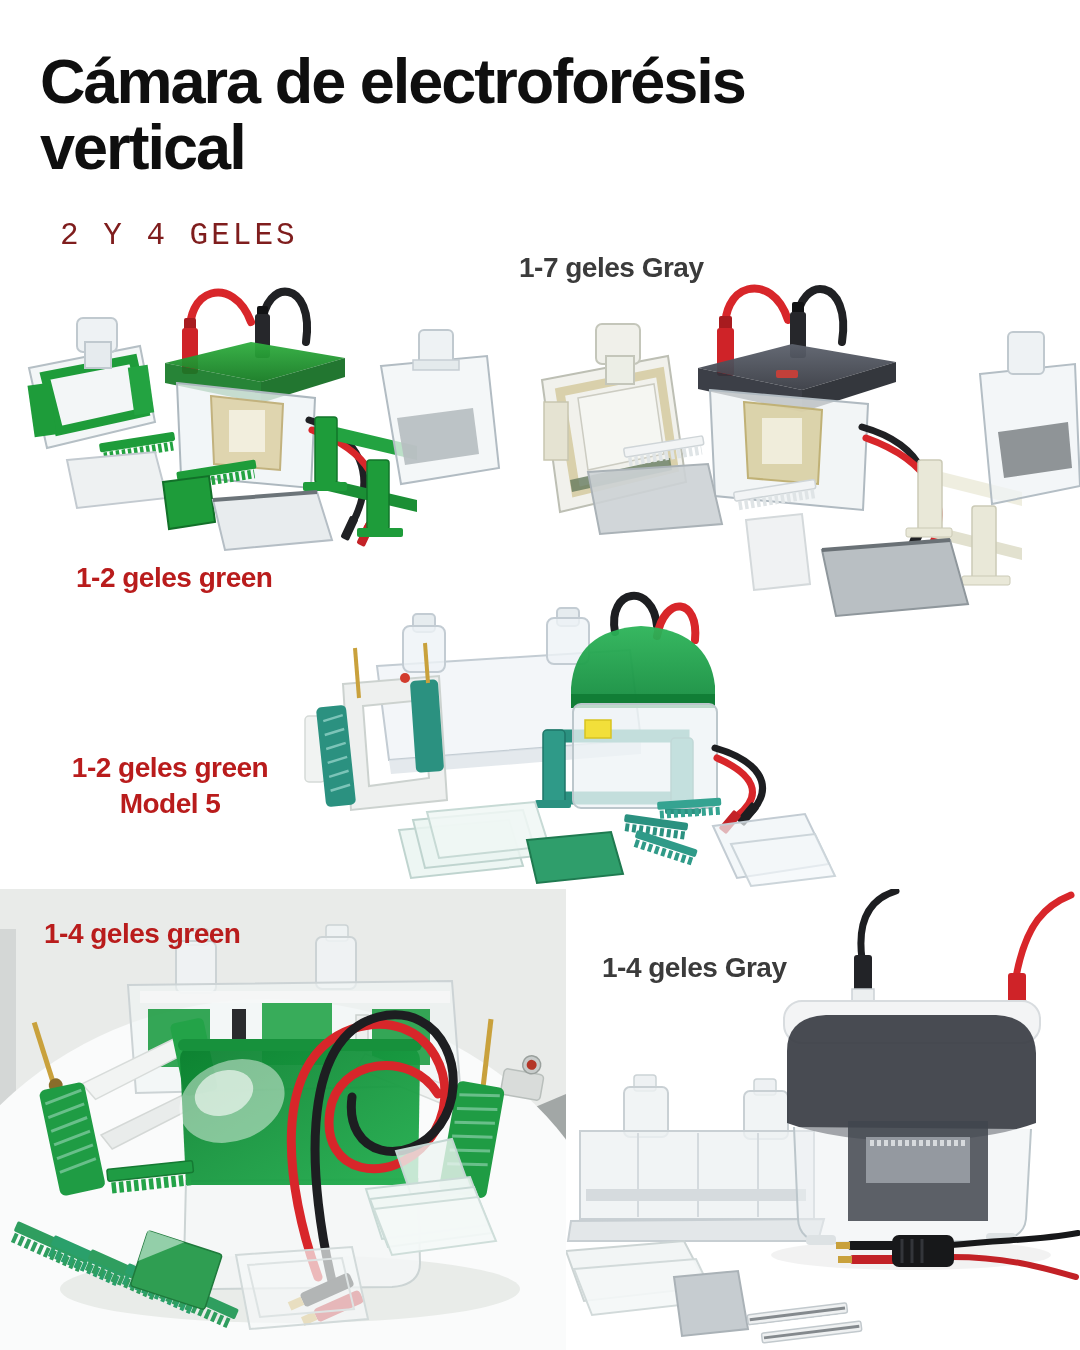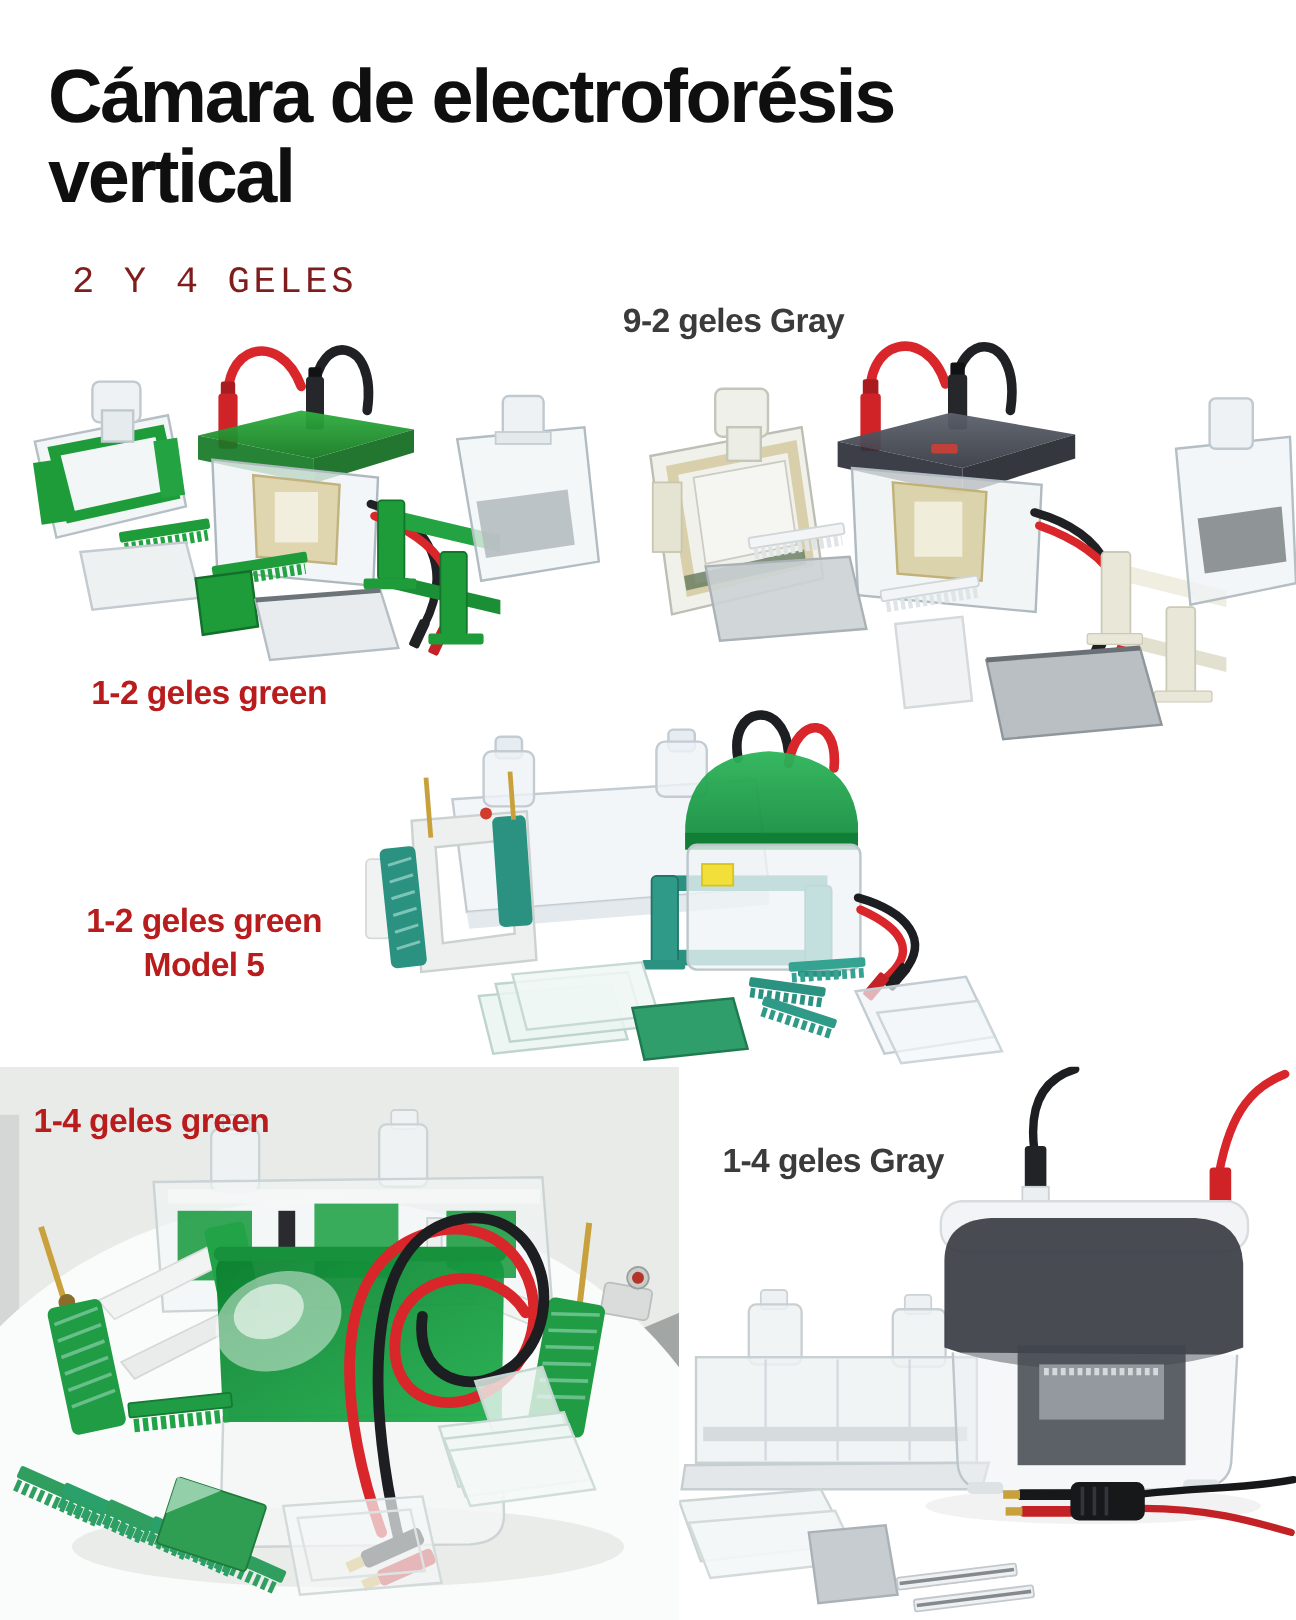--- a/index.html
+++ b/index.html
@@ -388,22 +388,22 @@
         <rect x="282" y="352" width="48" height="9" rx="3" fill="#17181a"></rect>
         <rect x="270" y="353" width="14" height="7" fill="#c9a13c"></rect>
         <rect x="284" y="366" width="46" height="9" rx="3" fill="#c22126"></rect>
         <rect x="272" y="367" width="14" height="7" fill="#c9a13c"></rect>
         <rect x="326" y="346" width="62" height="32" rx="7" fill="#17181a"></rect>
         <path d="M336,350 v24 M346,350 v24 M356,350 v24" stroke="#33353a" stroke-width="3"></path>
       </g>
     </svg>
   </div>
 
-  <div class="label dark" style="left:519px;top:252px">9-2 geles Gray</div>
+  <div class="label dark" style="left:519px;top:252px">1-7 geles Gray</div>
   <div class="label green" style="left:76px;top:562px">1-2 geles green</div>
   <div class="label green center" style="left:55px;top:750px;width:230px">
     <div>1-2 geles green</div>
     <div>Model 5</div>
   </div>
-  <div class="label green" style="left:28px;top:918px">1-4 geles green</div>
+  <div class="label green" style="left:44px;top:918px">1-4 geles green</div>
   <div class="label dark" style="left:602px;top:952px">1-4 geles Gray</div>
 
 </div>
 
 </body></html>

